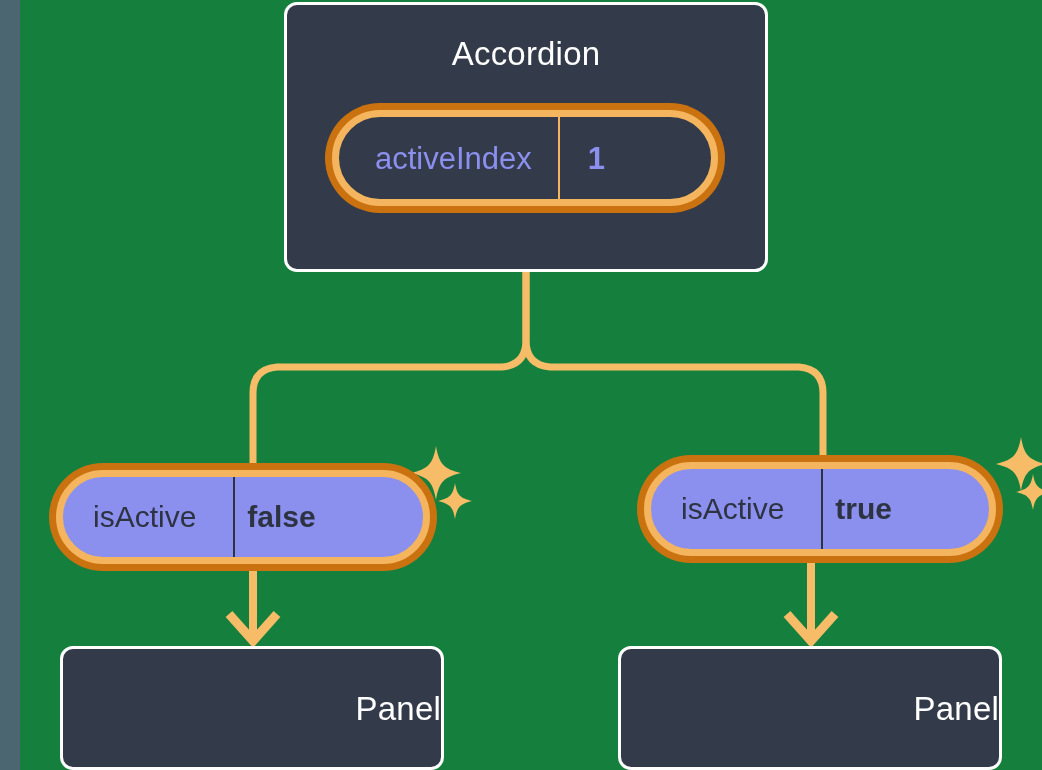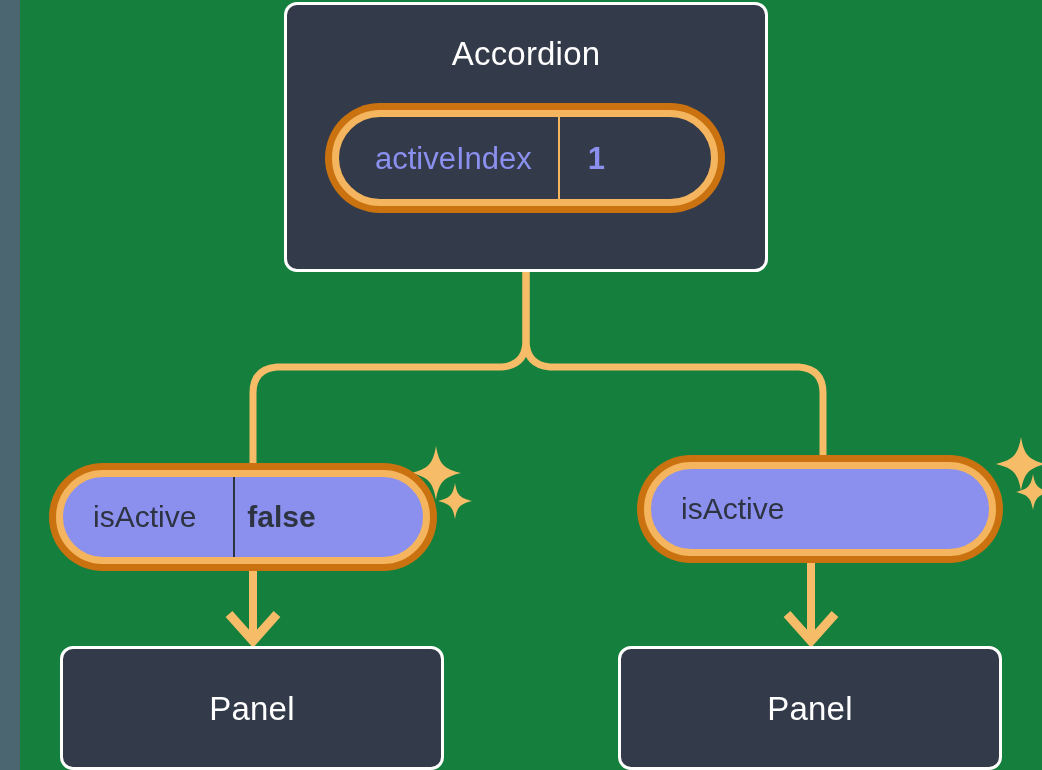--- a/index.html
+++ b/index.html
@@ -24,21 +24,21 @@
   }
 
   
   .node-box {
     position:absolute;
     background:#333a49;
     border:3px solid #ffffff;
     border-radius:13px;
     display:flex;
     align-items:center;
-    justify-content:center;
+    justify-content:flex-end;
   }
   .node-title {
     color:#ffffff;
     font-size:33px;
     font-weight:400;
     letter-spacing:0.2px;
     line-height:1;
   }
 
   #accordion-box {
@@ -144,19 +144,20 @@
     <div class="cell cell-name">isActive</div>
     <div class="cell cell-value">false</div>
   </div>
 
   <div class="node-box" id="panel-box-left">
     <span class="node-title">Panel</span>
   </div>
 
   <div class="pill pill-purple" id="pill-isactive-right">
     <div class="cell cell-name">isActive</div>
+    <div class="cell cell-value">true</div>
   </div>
 
   <div class="node-box" id="panel-box-right">
     <span class="node-title">Panel</span>
   </div>
 
 </div>
 
 </body></html>

